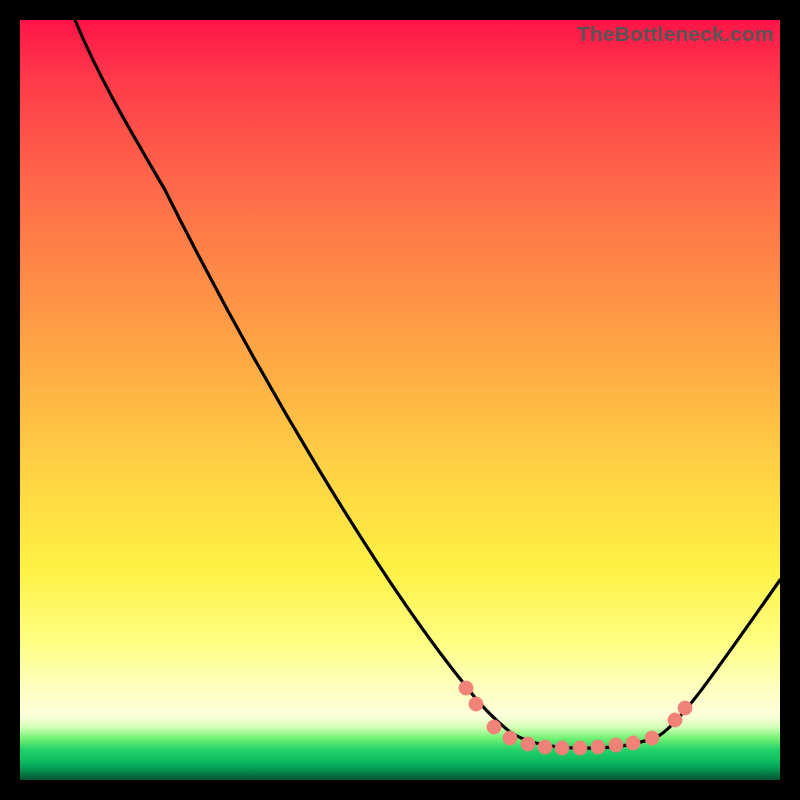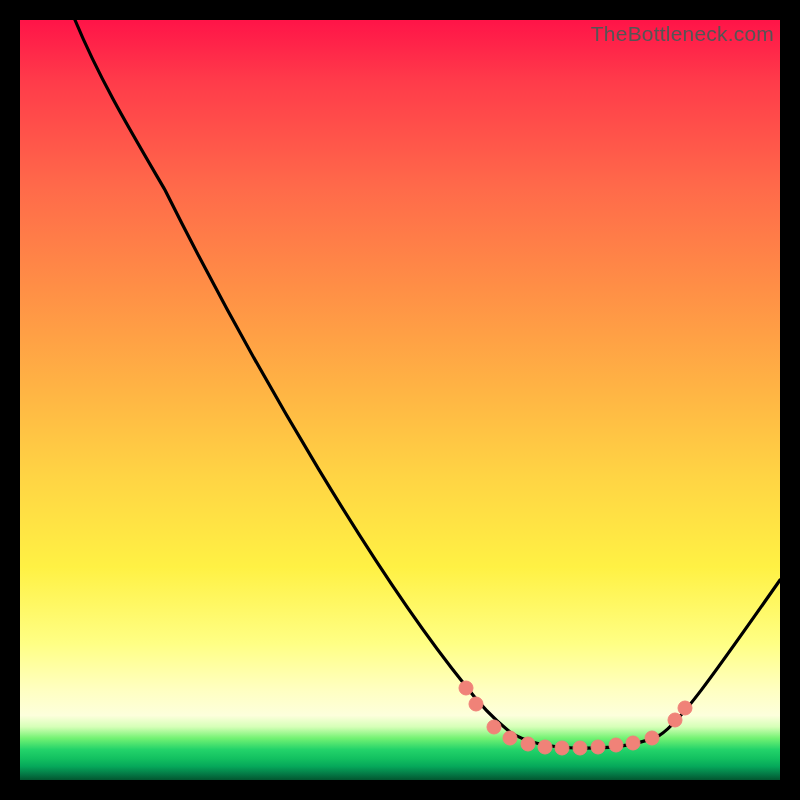--- a/index.html
+++ b/index.html
@@ -44,21 +44,21 @@
       #047a46 99.2%,
       #02562f 100%
     );
   }
   .watermark {
     position: absolute;
     top: 2px;
     right: 6px;
     color: #555;
     font-size: 21px;
-    font-weight: 400;
+    font-weight: 700;
     letter-spacing: 0.2px;
     user-select: none;
   }
   svg.curve {
     position: absolute;
     inset: 0;
     width: 100%;
     height: 100%;
     overflow: visible;
   }

